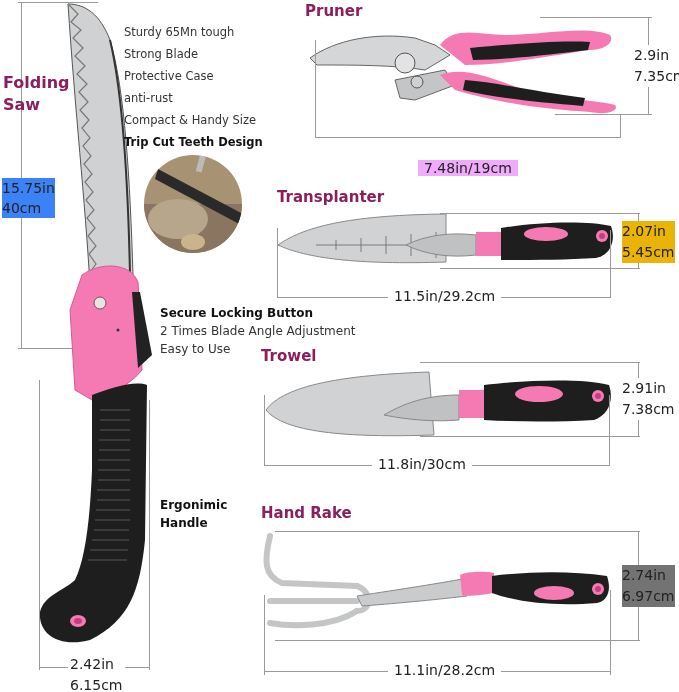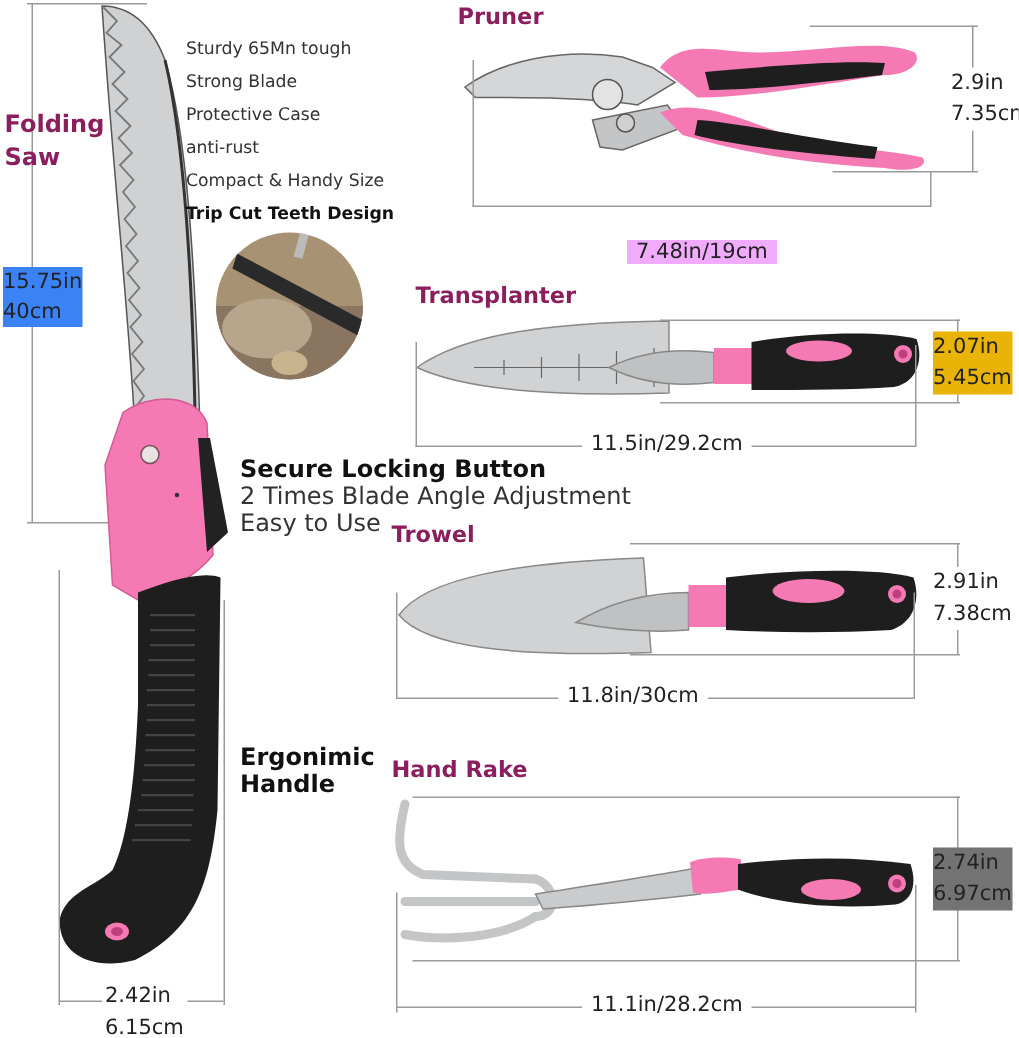--- a/index.html
+++ b/index.html
@@ -3,21 +3,21 @@
 <meta charset="utf-8">
 <style>
   html, body { margin: 0; padding: 0; background: #ffffff; }
   body { width: 679px; height: 692px; position: relative; overflow: hidden;
          font-family: "DejaVu Sans", "Liberation Sans", sans-serif; color: #222; }
   .abs { position: absolute; }
   .title { color: #8b1f5e; font-weight: bold; font-size: 15px; white-space: nowrap; }
   .dim { color: #222; font-size: 14px; white-space: nowrap; }
   .feat { font-size: 11.5px; color: #333; white-space: nowrap; line-height: 22px; }
   .feat.bold { font-weight: bold; color: #111; }
-  .small { font-size: 16px; color: #333; white-space: nowrap; line-height: 18px; }
+  .small { font-size: 12px; color: #333; white-space: nowrap; line-height: 18px; }
   .small.bold { font-weight: bold; color: #111; }
   .line-h { position: absolute; height: 1px; background: #9a9a9a; }
   .line-v { position: absolute; width: 1px; background: #9a9a9a; }
   svg { display: block; }
 </style>
 </head>
 <body>
 
 <div class="abs" style="left:0;top:0;width:270px;height:692px;">
 

